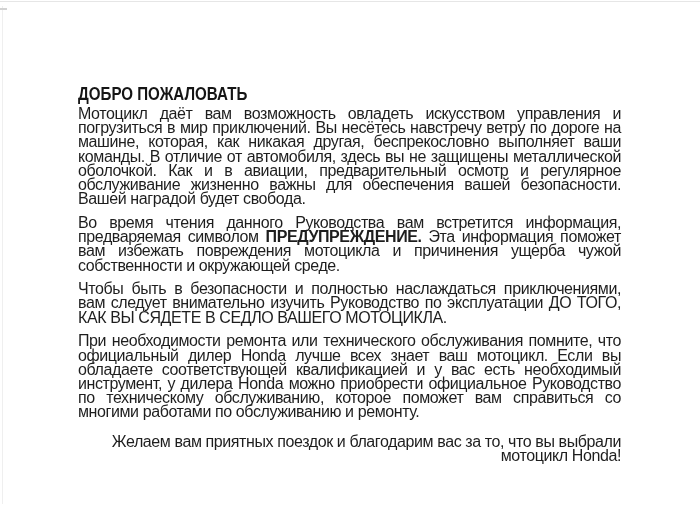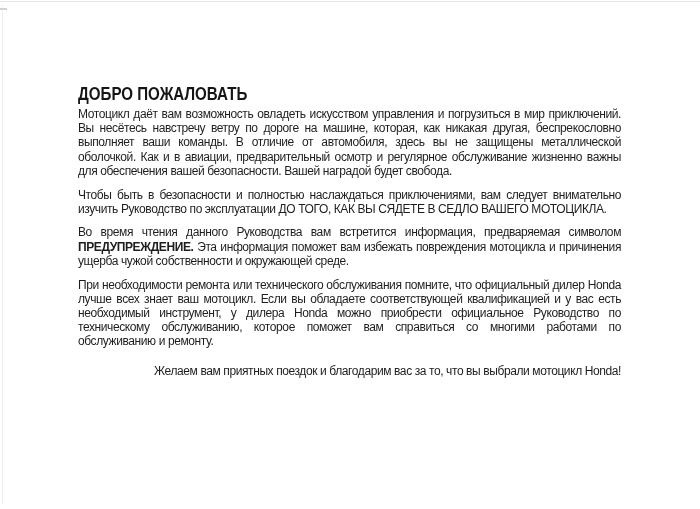--- a/index.html
+++ b/index.html
@@ -46,21 +46,21 @@
     line-height: 20px;
     font-weight: 700;
     color: #151515;
     letter-spacing: 0;
     transform: scaleX(0.84);
     transform-origin: 0 50%;
     white-space: nowrap;
   }
   p.body-par {
     margin: 0 0 9.5px 0;
-    font-size: 12px;
+    font-size: 16px;
     line-height: 14.2px;
     letter-spacing: -0.4px;
     text-align: justify;
     hyphens: none;
   }
   p.body-par b {
     font-weight: 700;
   }
   p.closing {
     text-align: right;
@@ -74,21 +74,21 @@
 <div class="edge-top"></div>
 <div class="edge-left"></div>
 <div class="corner-mark"></div>
 
 <div class="content">
 
   <h1 class="page-title">ДОБРО ПОЖАЛОВАТЬ</h1>
 
   <p class="body-par">Мотоцикл даёт вам возможность овладеть искусством управления и погрузиться в мир приключений. Вы несётесь навстречу ветру по дороге на машине, которая, как никакая другая, беспрекословно выполняет ваши команды. В отличие от автомобиля, здесь вы не защищены металлической оболочкой. Как и в авиации, предварительный осмотр и регулярное обслуживание жизненно важны для обеспечения вашей безопасности. Вашей наградой будет свобода.</p>
 
+  <p class="body-par"><span>Во время чтения данного Руководства вам встретится информация, предваряемая символом </span><b>ПРЕДУПРЕЖДЕНИЕ.</b><span> Эта информация поможет вам избежать повреждения мотоцикла и причинения ущерба чужой собственности и окружающей среде.</span></p>
+
   <p class="body-par">Чтобы быть в безопасности и полностью наслаждаться приключениями, вам следует внимательно изучить Руководство по эксплуатации ДО ТОГО, КАК ВЫ СЯДЕТЕ В СЕДЛО ВАШЕГО МОТОЦИКЛА.</p>
-
-  <p class="body-par"><span>Во время чтения данного Руководства вам встретится информация, предваряемая символом </span><b>ПРЕДУПРЕЖДЕНИЕ.</b><span> Эта информация поможет вам избежать повреждения мотоцикла и причинения ущерба чужой собственности и окружающей среде.</span></p>
 
   <p class="body-par">При необходимости ремонта или технического обслуживания помните, что официальный дилер Honda лучше всех знает ваш мотоцикл. Если вы обладаете соответствующей квалификацией и у вас есть необходимый инструмент, у дилера Honda можно приобрести официальное Руководство по техническому обслуживанию, которое поможет вам справиться со многими работами по обслуживанию и ремонту.</p>
 
   <p class="body-par closing">Желаем вам приятных поездок и благодарим вас за то, что вы выбрали мотоцикл Honda!</p>
 
 </div>
 
 </body></html>

